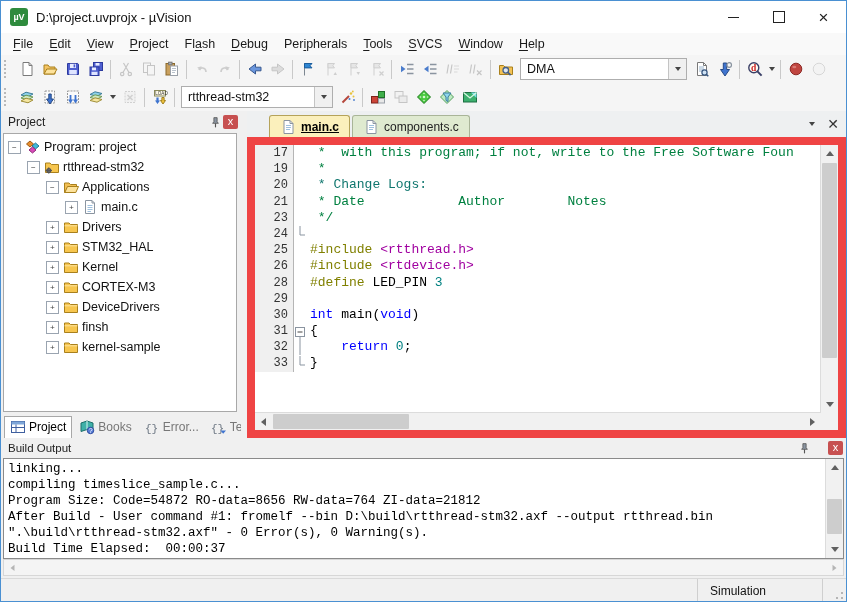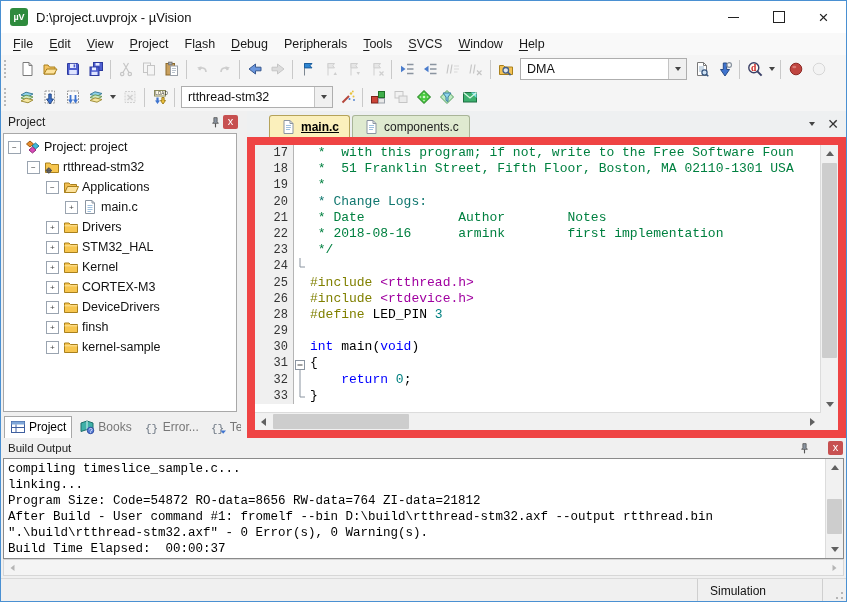--- a/index.html
+++ b/index.html
@@ -430,21 +430,21 @@
       <div class="tree" id="tree">
           <div class="trow" style="padding-left: 4px;">
             <div class="expander">−</div>
             <span class="ticon">
               <svg width="16" height="16" viewBox="0 0 16 16">
                 <polygon points="5,2 8.5,5 5,8 1.5,5" fill="#e88b2a" stroke="#9c5a12"></polygon>
                 <polygon points="10.5,4 14,7 10.5,10 7,7" fill="#42b9d8" stroke="#1f7a94"></polygon>
                 <polygon points="7.5,8 11,11 7.5,14 4,11" fill="#d84ab9" stroke="#8f2a78"></polygon>
               </svg>
             </span>
-            <span>Project: project</span>
+            <span>Program: project</span>
           </div>
           <div class="trow" style="padding-left: 23px;">
             <div class="expander">−</div>
             <span class="ticon">
               <svg width="16" height="16" viewBox="0 0 16 16">
                 <path d="M1.5 13.5V4H6l1.5 1.5h7v8z" fill="#f7c64f" stroke="#a9801c"></path>
                 <circle cx="4.8" cy="11.5" r="2.6" fill="#555"></circle>
                 <circle cx="4.8" cy="11.5" r="1" fill="#ddd"></circle>
                 <path d="M4.8 8.3v6.4M1.6 11.5h6.4" stroke="#555"></path>
               </svg>
@@ -613,25 +613,23 @@
             <span class="elabel">components.c</span>
           </div>
         </div>
       <div class="tabctrls">
         <span class="tri-dn"></span>
         <span class="tabx">✕</span>
       </div>
       <div class="codewrap">
         <div class="coderows" id="coderows">
             <div class="cl"><div class="lnum">17</div><div class="fold"></div><div class="ctext"><span style="color: rgb(0, 128, 64);"> *  with this program; if not, write to the Free Software Foun</span></div></div>
-            <div class="cl"><div class="lnum">18</div><div class="fold"></div><div class="ctext"><span style="color: rgb(0, 128, 64);"> *  51 Franklin Street, Fifth Floor, Boston, MA 02110-1301 USA</span></div></div>
             <div class="cl"><div class="lnum">19</div><div class="fold"></div><div class="ctext"><span style="color: rgb(0, 128, 64);"> *</span></div></div>
             <div class="cl"><div class="lnum">20</div><div class="fold"></div><div class="ctext"><span style="color: #0f766e;"> * Change Logs:</span></div></div>
             <div class="cl"><div class="lnum">21</div><div class="fold"></div><div class="ctext"><span style="color: rgb(0, 128, 64);"> * Date            Author        Notes</span></div></div>
-            <div class="cl"><div class="lnum">22</div><div class="fold"></div><div class="ctext"><span style="color: rgb(0, 128, 64);"> * 2018-08-16      armink        first implementation</span></div></div>
             <div class="cl"><div class="lnum">23</div><div class="fold"></div><div class="ctext"><span style="color: rgb(0, 128, 64);"> */</span></div></div>
             <div class="cl"><div class="lnum">24</div><div class="fold"><svg width="13" height="16" viewBox="0 0 13 16">
                   <path d="M6 0v9h5" fill="none" stroke="#8a94a0"></path>
                 </svg></div><div class="ctext"></div></div>
             <div class="cl"><div class="lnum">25</div><div class="fold"></div><div class="ctext"><span style="color: rgb(128, 128, 0);">#include </span><span style="color: rgb(160, 0, 160);">&lt;rtthread.h&gt;</span></div></div>
             <div class="cl"><div class="lnum">26</div><div class="fold"></div><div class="ctext"><span style="color: rgb(128, 128, 0);">#include </span><span style="color: rgb(160, 0, 160);">&lt;rtdevice.h&gt;</span></div></div>
             <div class="cl"><div class="lnum">28</div><div class="fold"></div><div class="ctext"><span style="color: rgb(128, 128, 0);">#define </span><span style="color: rgb(0, 0, 0);">LED_PIN </span><span style="color: rgb(0, 128, 128);">3</span></div></div>
             <div class="cl"><div class="lnum">29</div><div class="fold"></div><div class="ctext"></div></div>
             <div class="cl"><div class="lnum">30</div><div class="fold"></div><div class="ctext"><span style="color: rgb(0, 0, 255);">int</span><span style="color: rgb(0, 0, 0);"> main(</span><span style="color: rgb(0, 0, 255);">void</span><span style="color: rgb(0, 0, 0);">)</span></div></div>
             <div class="cl"><div class="lnum">31</div><div class="fold"><svg width="13" height="16" viewBox="0 0 13 16">
@@ -676,22 +674,22 @@
       <span class="hbtn">
           <svg width="13" height="13" viewBox="0 0 16 16">
             <path d="M6 2h4v5l1.5 2h-7L6 7z" fill="#8a94a0" stroke="#555"></path>
             <path d="M8 9v5" stroke="#555" stroke-width="1.4" fill="none"></path>
           </svg>
         </span>
       <span class="closebox">x</span>
     </div>
     <div class="bbody">
       <div class="btext" id="buildlines">
+          <div class="bline">linking...</div>
           <div class="bline">compiling timeslice_sample.c...</div>
-          <div class="bline">linking...</div>
           <div class="bline">Program Size: Code=54872 RO-data=8656 RW-data=764 ZI-data=21812</div>
           <div class="bline">After Build - User command #1: fromelf --bin D:\build\rtthread-stm32.axf --output rtthread.bin</div>
           <div class="bline">".\build\rtthread-stm32.axf" - 0 Error(s), 0 Warning(s).</div>
           <div class="bline">Build Time Elapsed:  00:00:37</div>
         </div>
       <div class="bvscroll">
         <div class="sbox" style="top:0;">
             <span class="tri-u"></span>
           </div>
         <div class="thumbv" style="top:40px;height:35px;"></div>

